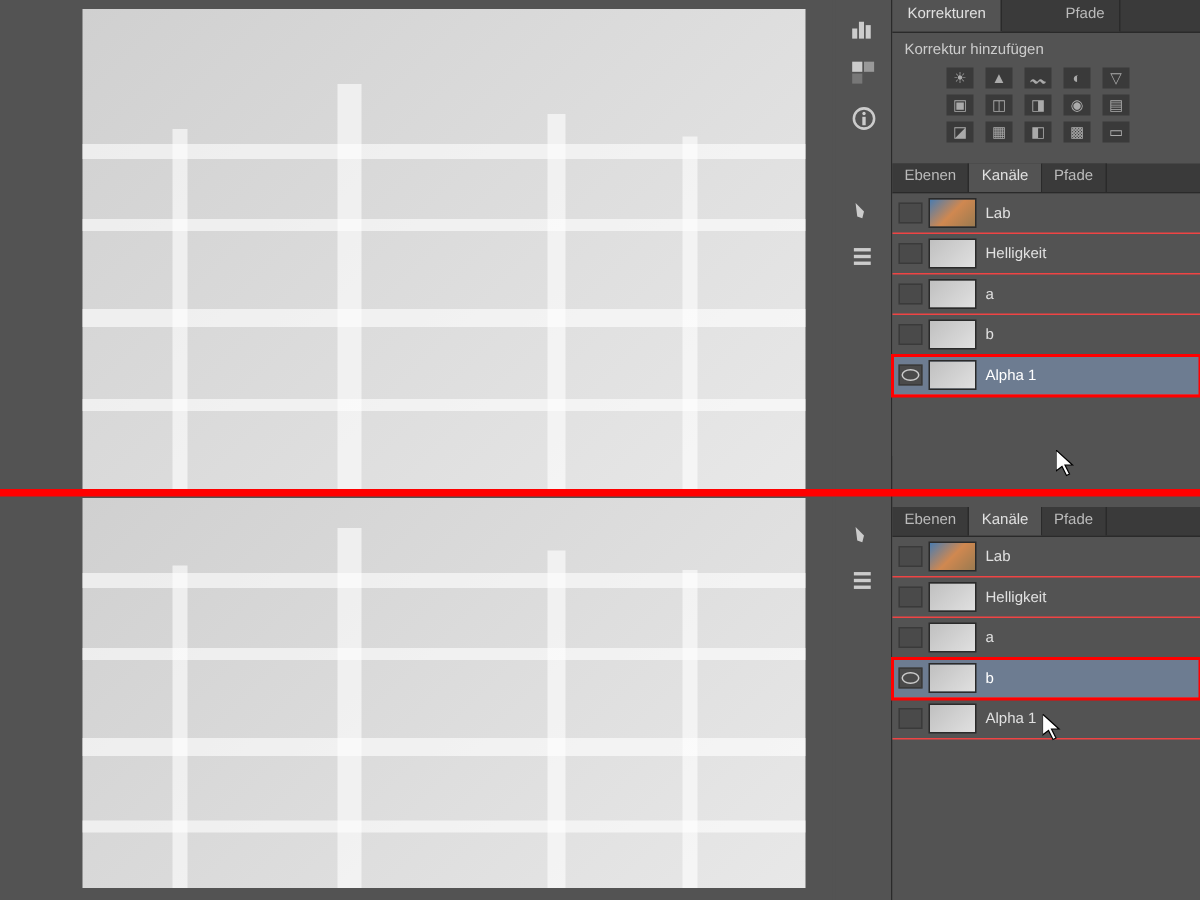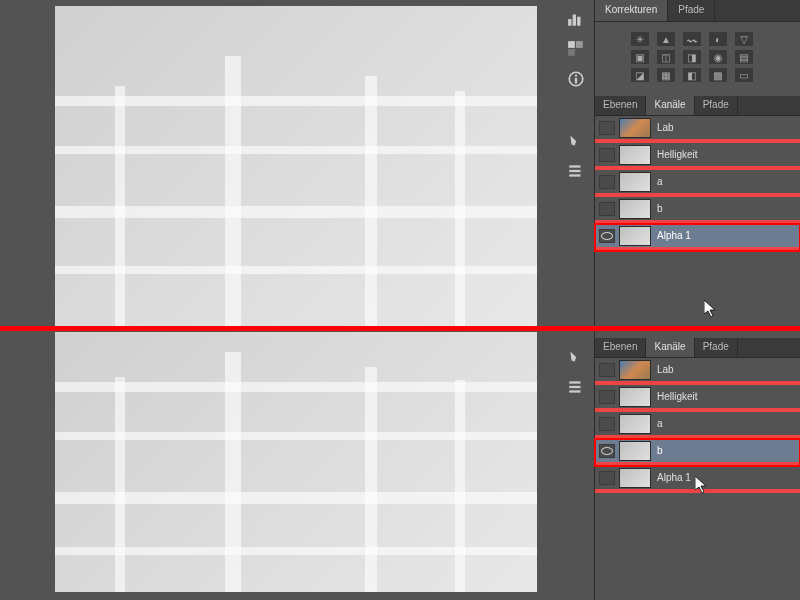--- a/index.html
+++ b/index.html
@@ -12,36 +12,36 @@
   
   .structures { position: absolute; inset: 0; }
   .beam { position: absolute; background: rgba(255,255,255,0.6); }
   
   .toolbar-col { position: absolute; left: 557px; top: 0; width: 38px; height: 600px; background: #535353; border-right: 1px solid #2a2a2a; }
   .tool-icon { width: 28px; height: 22px; margin: 8px auto 4px; display: flex; align-items: center; justify-content: center; color: #ccc; }
   .tool-icon svg { width: 18px; height: 18px; }
   
   .panels { position: absolute; right: 0; top: 0; width: 205px; height: 600px; background: #535353; }
   
-  .panel-tabs { height: 22px; background: #3a3a3a; display: flex; border-bottom: 1px solid #2a2a2a; }
+  .panel-tabs { height: 22px; background: #3a3a3a; display: flex; border-bottom: 1px solid #2a2a2a; gap: 32px; }
   .panel-tab { padding: 4px 10px 3px; background: #3a3a3a; color: #bbb; border-right: 1px solid #2a2a2a; font-size: 10px; }
   .panel-tab.active { background: #535353; color: #e0e0e0; }
   
   .adjust-panel { background: #535353; padding: 6px 8px 10px; }
   .adjust-title { font-size: 10px; color: #ccc; margin-bottom: 6px; }
   .adjust-row { display: flex; gap: 8px; margin: 4px 0 4px 28px; }
   .adj-icon { width: 18px; height: 14px; background: #3a3a3a; display: inline-flex; align-items: center; justify-content: center; color: #aaa; font-size: 10px; }
   
   .channels-panel { background: #535353; text-align: center; }
   .ch-tabs { height: 20px; background: #3a3a3a; display: flex; border-bottom: 1px solid #2a2a2a; }
   .ch-tab { padding: 3px 8px; background: #3a3a3a; color: #bbb; font-size: 10px; border-right: 1px solid #2a2a2a; }
   .ch-tab.active { background: #535353; color: #e0e0e0; }
   
   .ch-list { background: #535353; }
-  .ch-row { display: flex; align-items: center; height: 27px; border-bottom: 4px solid #ef4444; padding: 0 4px; }
+  .ch-row { display: flex; align-items: center; height: 27px; border-bottom: 1px solid #ef4444; padding: 0 4px; }
   .ch-row.selected { background: #6d7c91; color: #fff; }
   .ch-row.hl { outline: 2px solid #f00; outline-offset: -1px; }
   .ch-eye { width: 16px; height: 14px; margin-right: 4px; border: 1px solid #3a3a3a; background: #4a4a4a; display: flex; align-items: center; justify-content: center; }
   .ch-eye.on::before { content: ''; width: 10px; height: 6px; border: 1px solid #ccc; border-radius: 50%; display: block; }
   .ch-thumb { width: 32px; height: 20px; background: linear-gradient(135deg, #c0c0c0, #e0e0e0); border: 1px solid #2a2a2a; margin-right: 6px; }
   .ch-thumb.lab { background: linear-gradient(135deg, #4a7cb0, #d08850, #9a7a50); }
   .ch-name { font-size: 10px; }
   
   .empty-space { height: 40px; background: #535353; }
   
@@ -134,20 +134,21 @@
       </svg>
     </div>
 </div>
 
 <div class="panels">
   <div class="panel-tabs">
     <div class="panel-tab active">Korrekturen</div>
     <div class="panel-tab">Pfade</div>
   </div>
   <div class="adjust-panel">
+    <div class="adjust-title">Korrektur hinzufügen</div>
     <div class="adjust-row">
       <span class="adj-icon">☀</span>
       <span class="adj-icon">▲</span>
       <span class="adj-icon">〰</span>
       <span class="adj-icon">◐</span>
       <span class="adj-icon">▽</span>
     </div>
     <div class="adjust-row">
       <span class="adj-icon">▣</span>
       <span class="adj-icon">◫</span>

